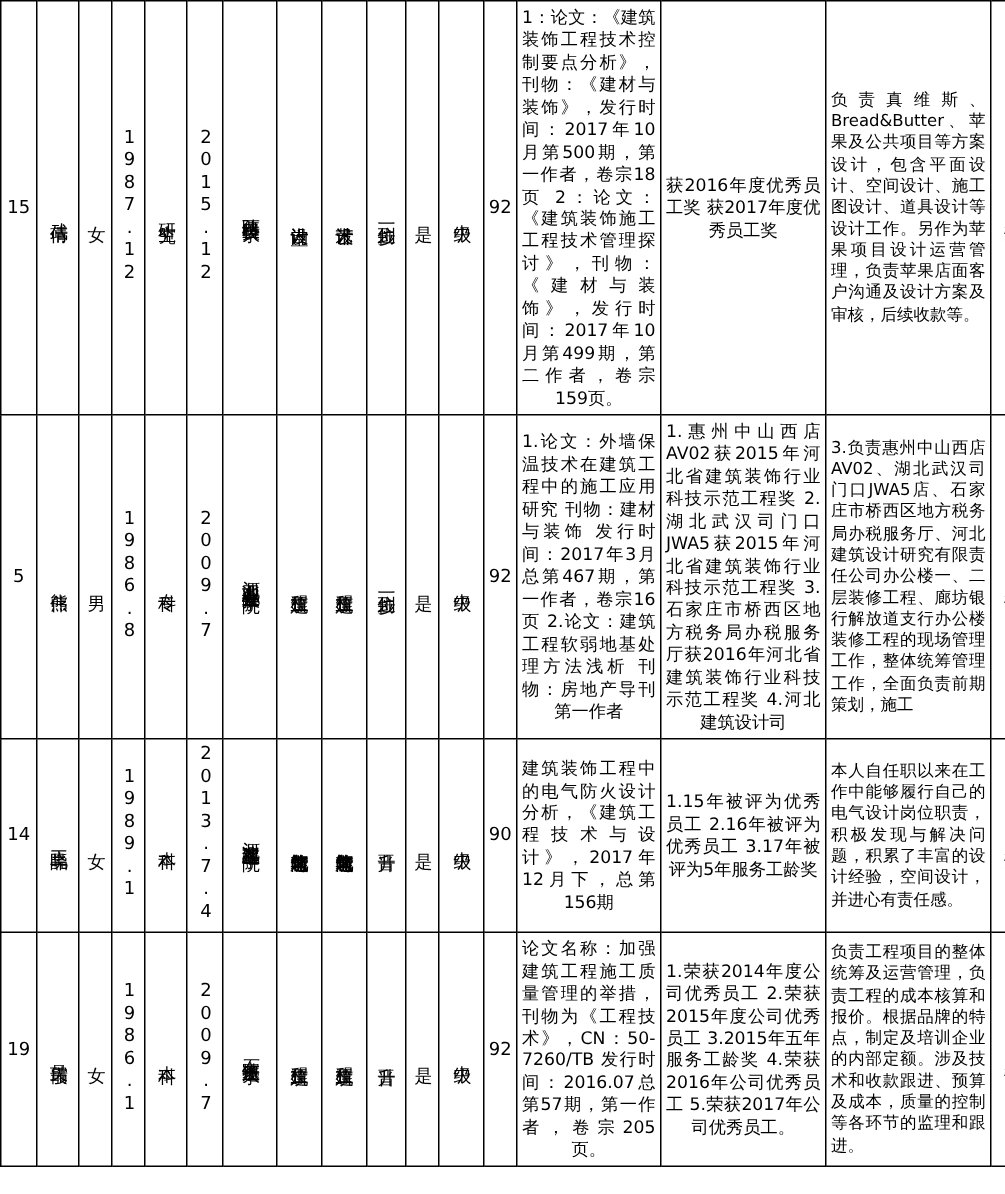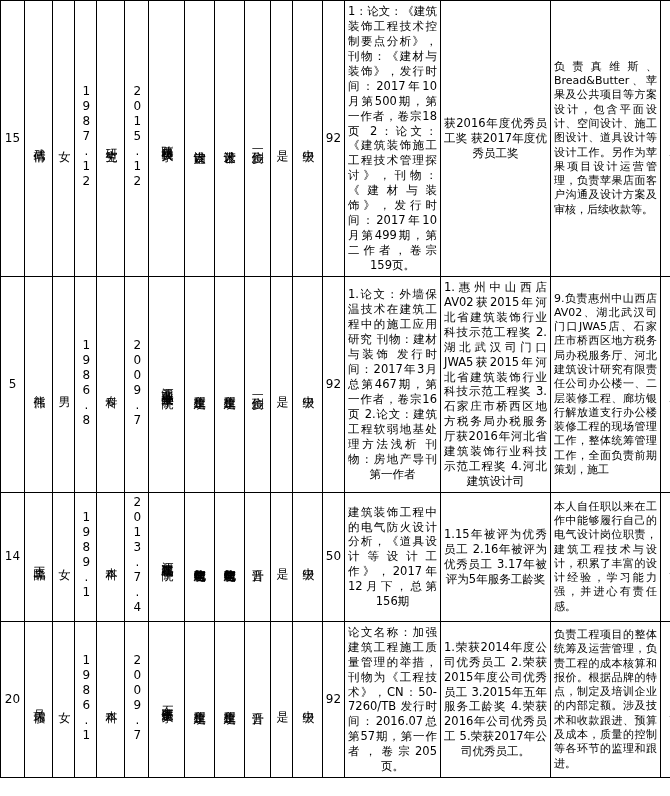--- a/index.html
+++ b/index.html
@@ -149,53 +149,53 @@
 刊物：房地产导刊
 第一作者</span>
           </td>
         <td>
             <span class="block">1.惠州中山西店AV02获2015年河北省建筑装饰行业科技示范工程奖
 2.湖北武汉司门口JWA5获2015年河北省建筑装饰行业科技示范工程奖
 3.石家庄市桥西区地方税务局办税服务厅获2016年河北省建筑装饰行业科技示范工程奖
 4.河北建筑设计司</span>
           </td>
         <td>
-            <span class="block-left">9.负责惠州中山西店AV02、湖北武汉司门口JWA5店、石家庄市桥西区地方税务局办税服务厅、河北建筑设计研究有限责任公司办公楼一、二层装修工程、廊坊银行解放道支行办公楼装修工程的现场管理工作，整体统筹管理工作，全面负责前期策划，施工</span>
+            <span class="block-left">3.负责惠州中山西店AV02、湖北武汉司门口JWA5店、石家庄市桥西区地方税务局办税服务厅、河北建筑设计研究有限责任公司办公楼一、二层装修工程、廊坊银行解放道支行办公楼装修工程的现场管理工作，整体统筹管理工作，全面负责前期策划，施工</span>
           </td>
         <td><span class="vert">免试</span></td>
       </tr>
 
       <tr>
         <td><span class="num">14</span></td>
         <td><span class="vert">王晓晶</span></td>
         <td><span class="vert">女</span></td>
         <td><span class="vert">1989.1</span></td>
         <td><span class="vert">本科</span></td>
         <td><span class="vert">2013.7.4</span></td>
         <td><span class="vert">河北建筑工程学院</span></td>
         <td><span class="vert-wrap">建筑电气与智能化</span></td>
         <td><span class="vert-wrap">建筑电气与智能化</span></td>
         <td><span class="vert-wrap">晋升</span></td>
         <td><span class="vert">是</span></td>
         <td><span class="vert">中级</span></td>
-        <td><span class="num">50</span></td>
-        <td>
-            <span class="block">建筑装饰工程中的电气防火设计分析，《道具设计等设计工作》，2017年12月下，总第156期</span>
+        <td><span class="num">90</span></td>
+        <td>
+            <span class="block">建筑装饰工程中的电气防火设计分析，《建筑工程技术与设计》，2017年12月下，总第156期</span>
           </td>
         <td>
             <span class="block">1.15年被评为优秀员工 2.16年被评为优秀员工 3.17年被评为5年服务工龄奖</span>
           </td>
         <td>
-            <span class="block-left">本人自任职以来在工作中能够履行自己的电气设计岗位职责，建筑工程技术与设计，积累了丰富的设计经验，学习能力强，并进心有责任感。</span>
-          </td>
-        <td><span class="vert">免试</span></td>
-      </tr>
-
-      <tr>
-        <td><span class="num">20</span></td>
+            <span class="block-left">本人自任职以来在工作中能够履行自己的电气设计岗位职责，积极发现与解决问题，积累了丰富的设计经验，空间设计，并进心有责任感。</span>
+          </td>
+        <td><span class="vert">免试</span></td>
+      </tr>
+
+      <tr>
+        <td><span class="num">19</span></td>
         <td><span class="vert">吴瑞霞</span></td>
         <td><span class="vert">女</span></td>
         <td><span class="vert">1986.1</span></td>
         <td><span class="vert">本科</span></td>
         <td><span class="vert">2009.7</span></td>
         <td><span class="vert">石家庄铁道大学</span></td>
         <td><span class="vert-wrap">建筑工程</span></td>
         <td><span class="vert-wrap">建筑工程</span></td>
         <td><span class="vert-wrap">晋升</span></td>
         <td><span class="vert">是</span></td>

